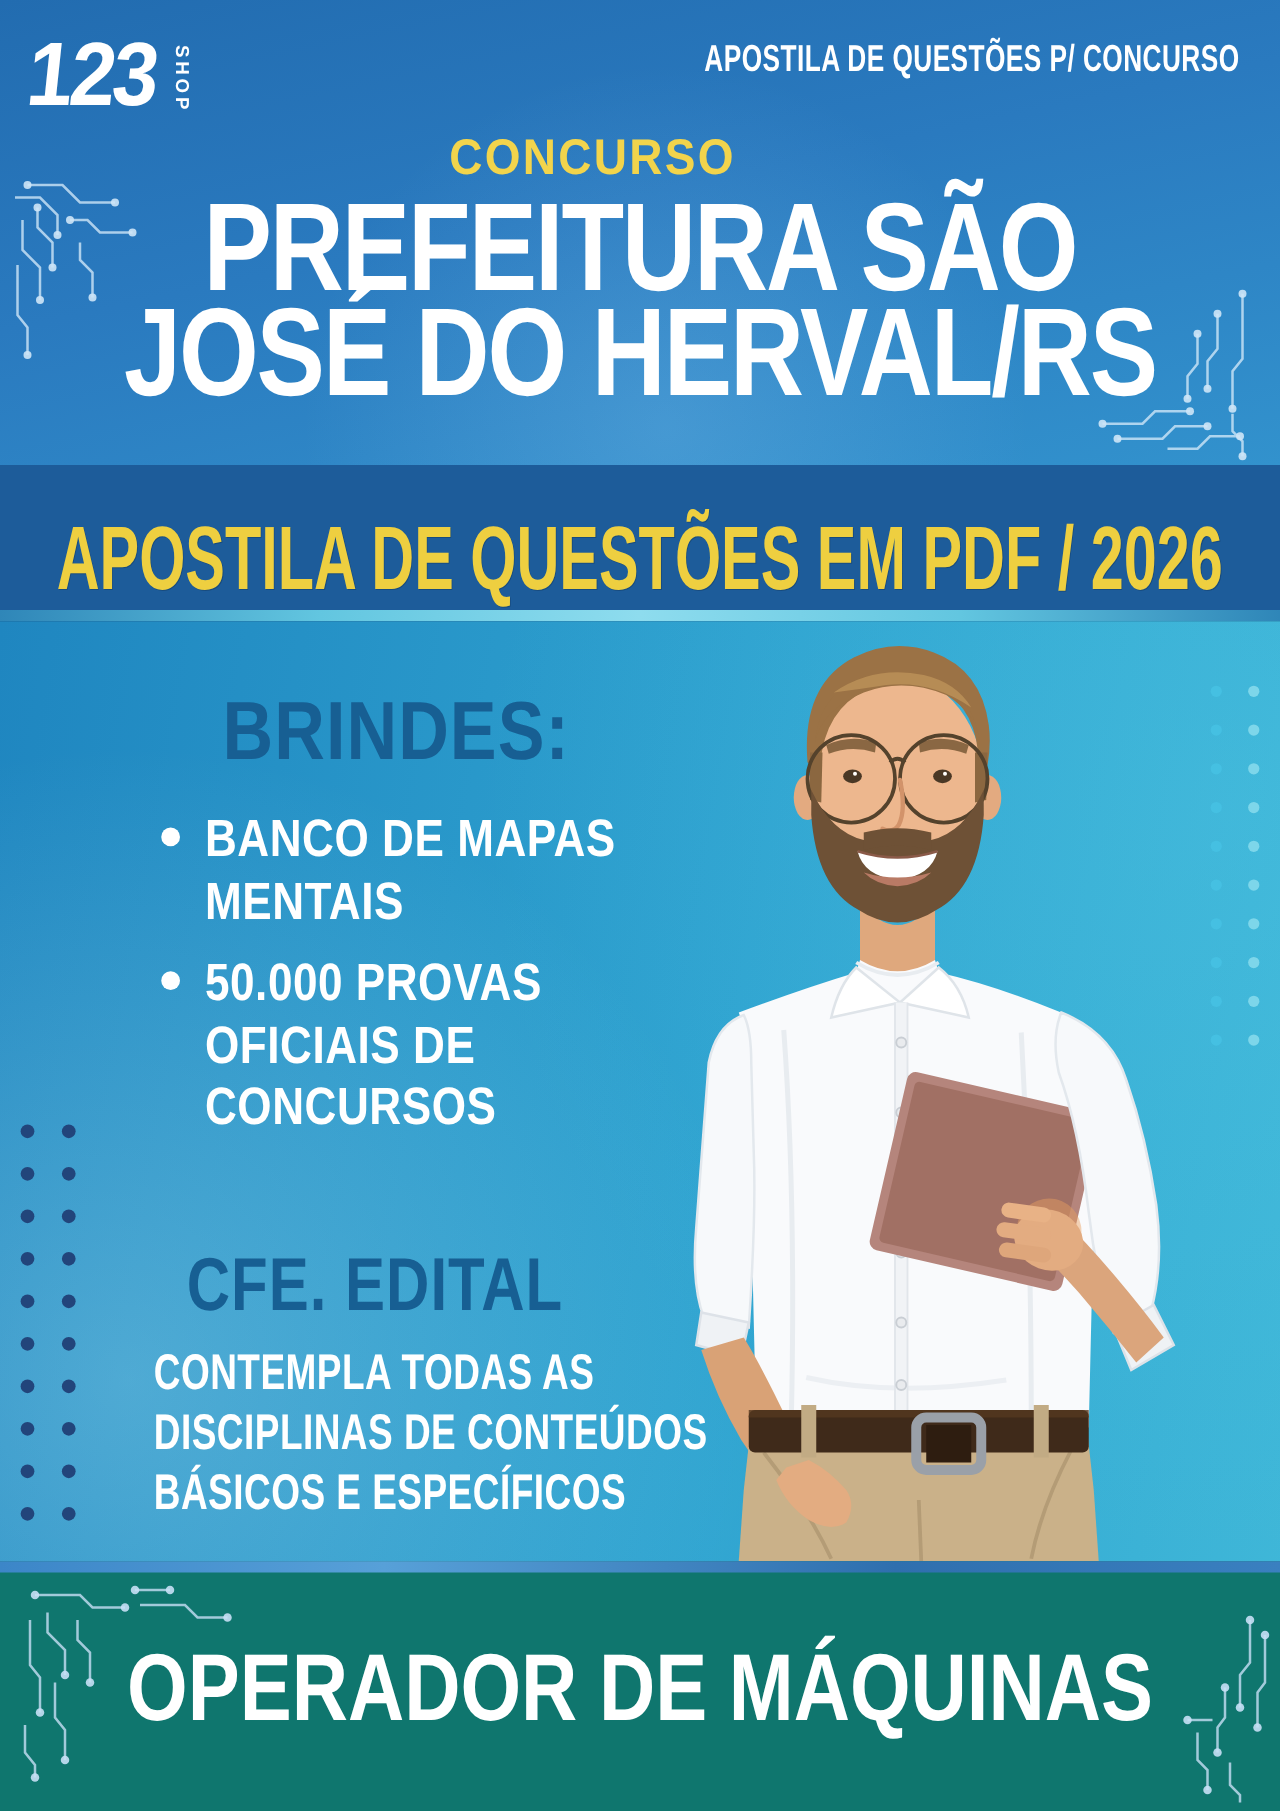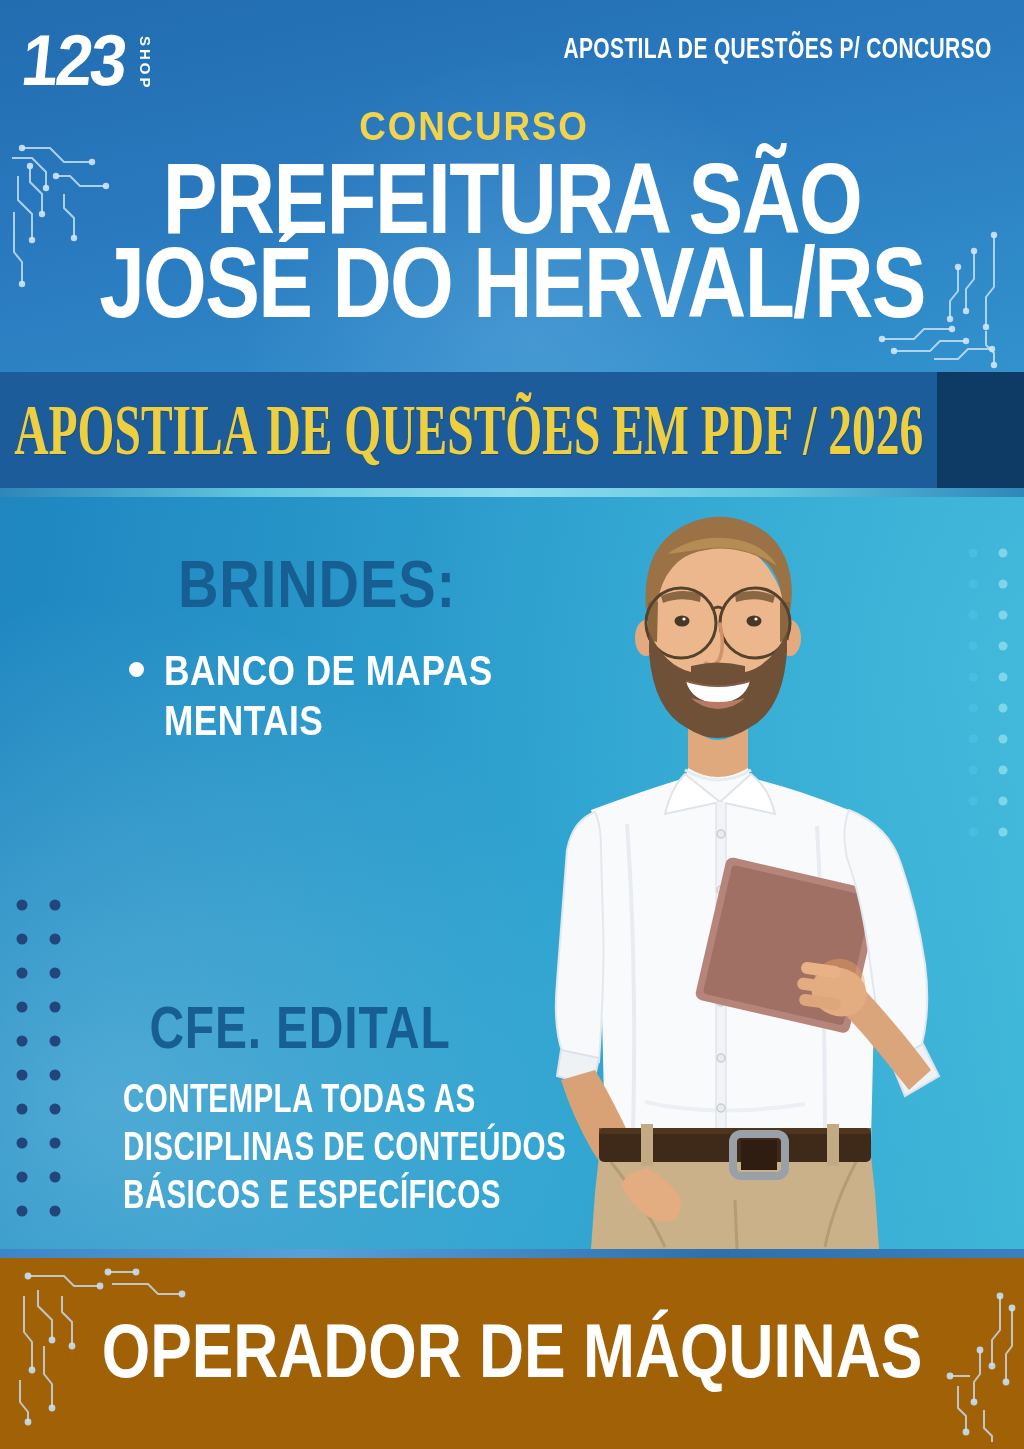--- a/index.html
+++ b/index.html
@@ -34,22 +34,22 @@
     transform:scaleX(0.92);transform-origin:center top;
   }
   .main-title{
     position:absolute;left:0;top:156px;width:1024px;text-align:center;color:#ffffff;
     font-size:100px;font-weight:800;line-height:84px;letter-spacing:-2px;
     transform:scaleX(0.82);transform-origin:center top;white-space:nowrap;
   }
   .main-title span{display:block;}
   
   .band{
-    position:absolute;left:0;top:372px;width:937px;height:116px;background:#1d5c9a;
-    display:flex;align-items:center;justify-content:center;font-family:Liberation Serif, serif;
+    position:absolute;left:0;top:372px;width:1024px;height:116px;background:#1d5c9a;
+    display:flex;align-items:flex-end;justify-content:center;
   }
   .band-text{
     color:#eecf40;font-size:72px;font-weight:800;white-space:nowrap;
     transform:scaleX(0.66);transform-origin:center center;letter-spacing:0px;
     text-shadow:1px 1px 0 rgba(0,0,0,0.18);
   }
   .light-strip{
     position:absolute;left:0;top:488px;width:1024px;height:9px;
     background:linear-gradient(90deg,#2f86b8 0%,#62c6e0 25%,#8edcee 50%,#62c6e0 75%,#2f86b8 100%);
   }
@@ -79,21 +79,21 @@
     font-size:60px;font-weight:800;transform:scaleX(0.80);transform-origin:center top;
     letter-spacing:1px;white-space:nowrap;
   }
   .edital-text{
     position:absolute;left:123px;top:577px;color:#ffffff;font-size:40px;font-weight:800;
     line-height:1.2;white-space:pre-line;transform:scaleX(0.74);transform-origin:left top;
     letter-spacing:0.5px;
   }
   
   .bottom-band{
-    position:absolute;left:0;top:1249px;width:1024px;height:200px;background:#a16207;
+    position:absolute;left:0;top:1249px;width:1024px;height:200px;background:#0f766e;
   }
   .bottom-strip{
     position:absolute;left:0;top:0;width:1024px;height:9px;
     background:linear-gradient(90deg,#3c86c8 0%,#57a0d8 30%,#2f6fae 70%,#3a80c0 100%);
   }
   .role-title{
     position:absolute;left:0;top:58px;width:1024px;text-align:center;color:#ffffff;
     font-size:76px;font-weight:800;white-space:nowrap;letter-spacing:0px;
     transform:scaleX(0.82);transform-origin:center top;
   }
@@ -326,20 +326,25 @@
     <div class="offers-heading">BRINDES:</div>
 
     <ul class="offers-list">
 
         <li>
           <span class="bullet-dot"></span>
           <span class="offer-text">BANCO DE MAPAS
 MENTAIS</span>
         </li>
 
+        <li>
+          <span class="bullet-dot"></span>
+          <span class="offer-text">50.000 PROVAS
+OFICIAIS DE CONCURSOS</span>
+        </li>
 
       </ul>
 
     <div class="edital-heading">CFE. EDITAL</div>
     <div class="edital-text">CONTEMPLA TODAS AS
 DISCIPLINAS DE CONTEÚDOS
 BÁSICOS E ESPECÍFICOS</div>
   </div>
 
   <div class="bottom-band">

